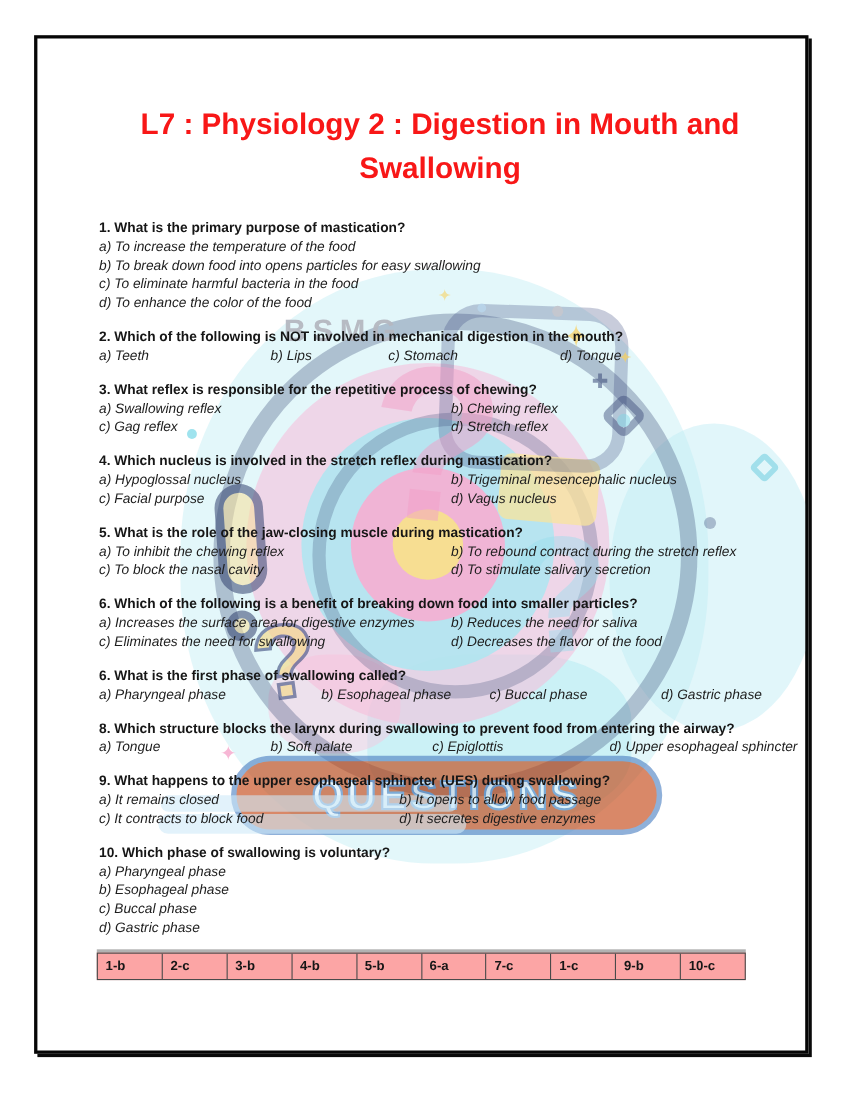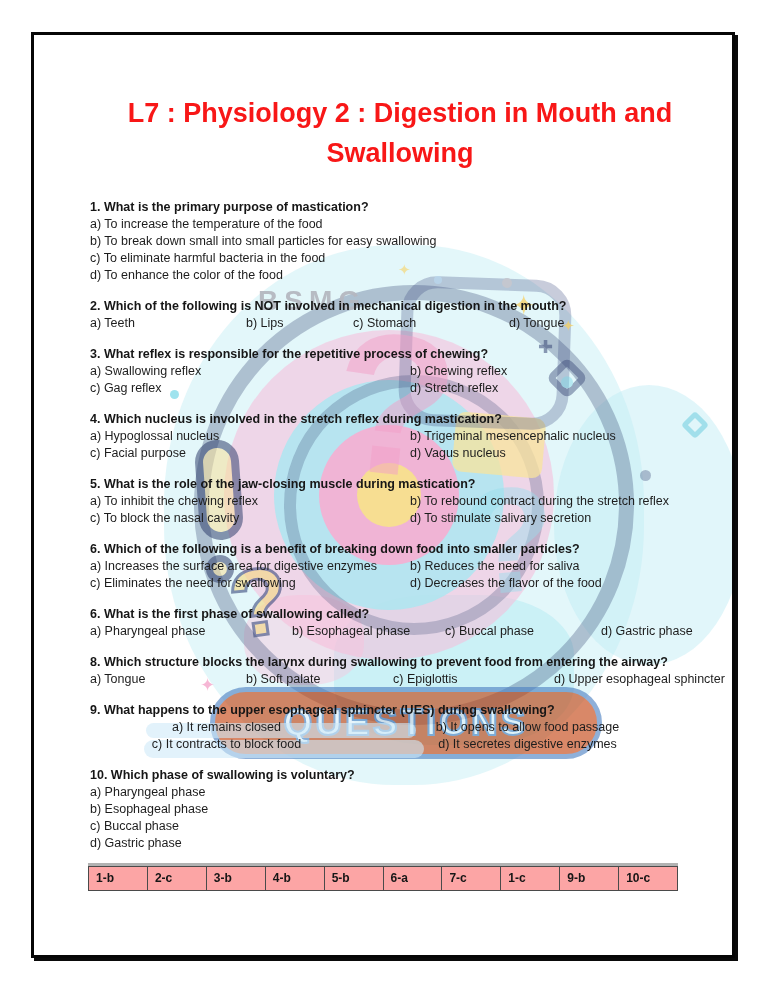--- a/index.html
+++ b/index.html
@@ -51,25 +51,25 @@
   .wm-dot-cyan { left:136px; top:355px; width:9px; height:9px; border-radius:50%; background:#9fe3ee; }
   .wm-dot-gray { left:468px; top:243px; width:10px; height:10px; border-radius:50%; background:#c4c7cf; }
   .wm-dot-blue { left:400px; top:241px; width:8px; height:8px; border-radius:50%; background:#b9d8ef; opacity:.7; }
   .wm-dot-navy { left:606px; top:435px; width:11px; height:11px; border-radius:50%; background:#3b4a78; opacity:.35; }
 
   
   .content { position:relative; z-index:1; padding:58px 40px 0 56px; }
   .title { text-align:center; color:#f81717; font-size:27px; font-weight:600; line-height:40px; margin-bottom:26px; width:620px; margin-left:auto; margin-right:auto; }
   .q { margin-bottom:14px; color:#1d1d1d; font-size:12.5px; line-height:17px; white-space:nowrap; }
   .q-title { font-weight:bold; color:#161616; }
-  .opt { display:block; }
+  .opt { display:block;font-style:italic; }
   .opt-row { display:flex;gap:17px; }
   .opt-row .opt { flex:0 0 auto; }
   .opts-2col { display:grid; grid-template-columns:320px 1fr; }
-  .opts-2col.narrow { grid-template-columns:273px 1fr;text-align:center; }
+  .opts-2col.narrow { grid-template-columns:273px 1fr; }
   .c1-139 { width:139px; } .c2-90 { width:90px; } .c3-139 { width:139px; }
   .c1-185 { width:185px; } .c2-136 { width:136px; } .c3-139b { width:139px; }
   .c1-139b { width:139px; } .c2-130 { width:130px; } .c3-144 { width:144px; }
 
   .answer-table {
     display:flex; width:590px; margin-top:10px; margin-left:-2px;
     border:1px solid #4a4a4a; box-shadow:0 -3px 0 0 rgba(165,165,165,.85);
     background:#fca5a5;
   }
   .answer-cell {
@@ -125,21 +125,21 @@
 
     <div class="content">
       <h1 class="title">
         <span>L7 : Physiology 2 : Digestion in Mouth and</span><br>
         <span>Swallowing</span>
       </h1>
 
       <section class="q">
         <div class="q-title">1. What is the primary purpose of mastication?</div>
         <span class="opt">a) To increase the temperature of the food</span>
-        <span class="opt">b) To break down small into small particles for easy swallowing</span>
+        <span class="opt">b) To break down food into opens particles for easy swallowing</span>
         <span class="opt">c) To eliminate harmful bacteria in the food</span>
         <span class="opt">d) To enhance the color of the food</span>
       </section>
 
       <section class="q">
         <div class="q-title">2. Which of the following is NOT involved in mechanical digestion in the mouth?</div>
         <div class="opt-row">
           <span class="opt c1-139">a) Teeth</span>
           <span class="opt c2-90">b) Lips</span>
           <span class="opt c3-139">c) Stomach</span>

